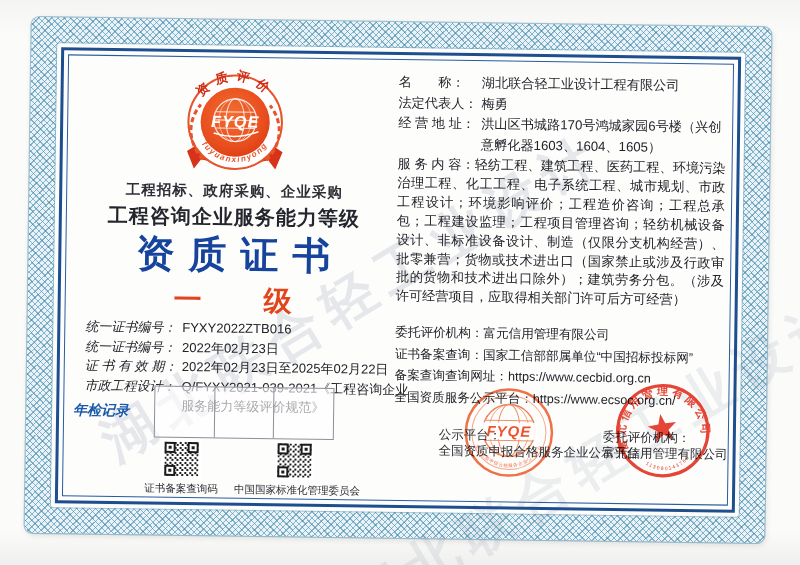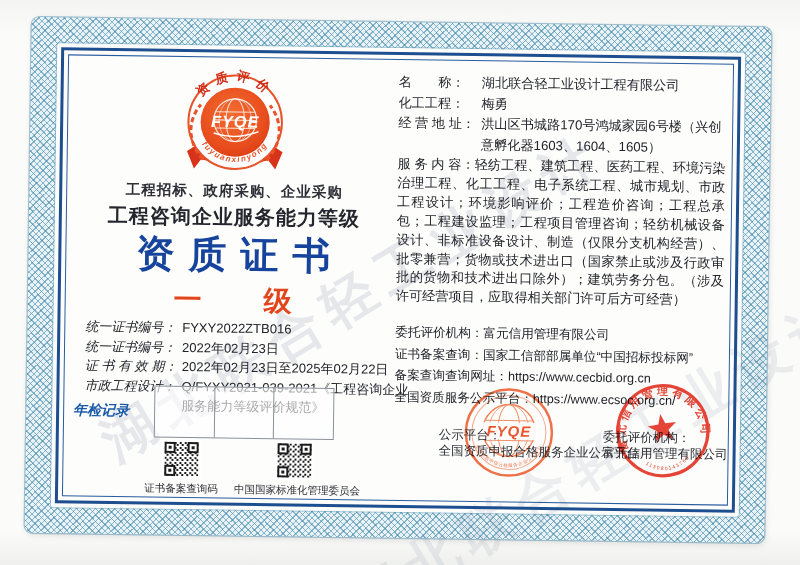--- a/index.html
+++ b/index.html
@@ -165,21 +165,21 @@
           <rect x="30" y="7" width="3" height="3" fill="#1b1b1b"></rect>
         <rect x="3" y="26" width="11" height="11" fill="#1b1b1b"></rect>
           <rect x="5" y="28" width="7" height="7" fill="#ffffff"></rect>
           <rect x="7" y="30" width="3" height="3" fill="#1b1b1b"></rect>
       </svg>
       <div class="qr-label qrl1">证书备案查询码</div>
       <div class="qr-label qrl2">中国国家标准化管理委员会</div>
 
       <div class="company-rows">
         <div class="crow"><span class="clabel">名　　称：</span><span>湖北联合轻工业设计工程有限公司</span></div>
-        <div class="crow"><span class="clabel">化工工程：</span><span>梅勇</span></div>
+        <div class="crow"><span class="clabel">法定代表人：</span><span>梅勇</span></div>
         <div class="crow"><span class="clabel">经 营 地 址：</span><span>洪山区书城路170号鸿城家园6号楼（兴创意孵化器1603、1604、1605）</span></div>
       </div>
 
       <p class="services"><span>服 务 内 容：</span><span>轻纺工程、建筑工程、医药工程、环境污染治理工程、化工工程、电子系统工程、城市规划、市政工程设计；环境影响评价；工程造价咨询；工程总承包；工程建设监理；工程项目管理咨询；轻纺机械设备设计、非标准设备设计、制造（仅限分支机构经营）、批零兼营；货物或技术进出口（国家禁止或涉及行政审批的货物和技术进出口除外）；建筑劳务分包。（涉及许可经营项目，应取得相关部门许可后方可经营）</span></p>
 
       <div class="agency">
         <div>委托评价机构：富元信用管理有限公司</div>
         <div>证书备案查询：国家工信部部属单位“中国招标投标网”</div>
         <div>备案查询查询网址：https://www.cecbid.org.cn</div>
         <div>全国资质服务公示平台：https://www.ecsoc.org.cn/</div>

